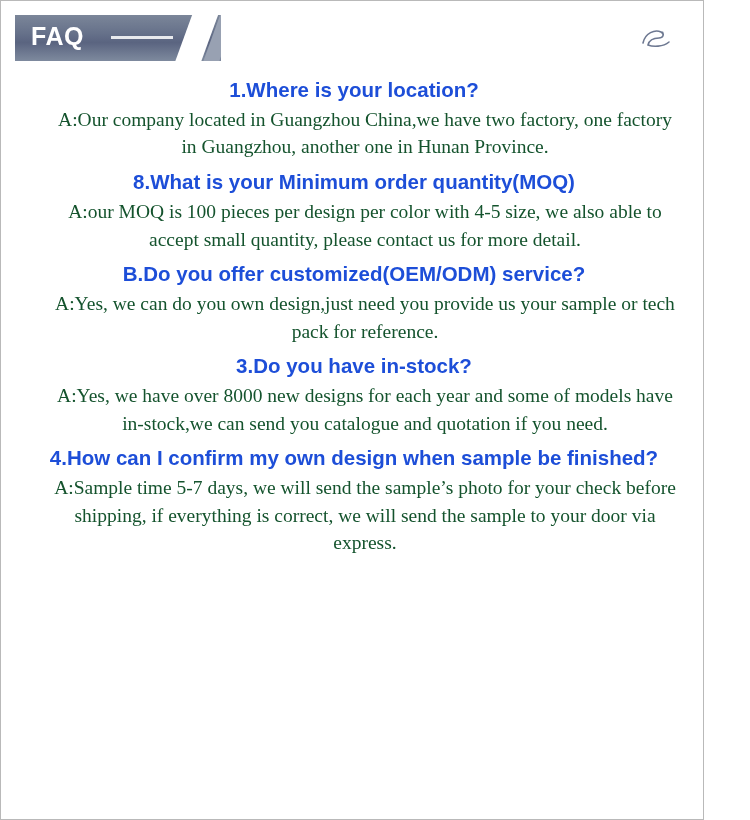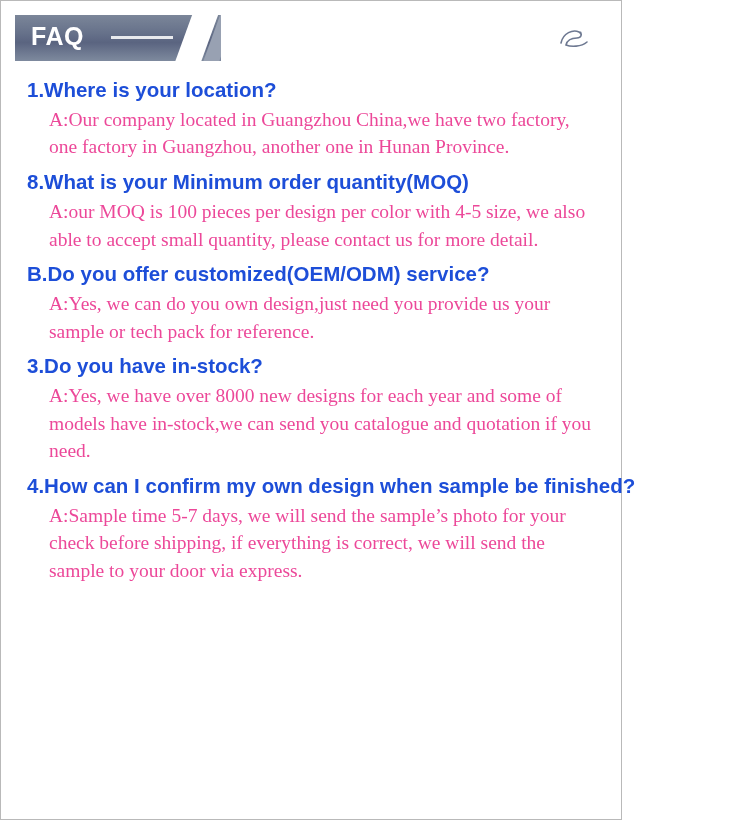--- a/index.html
+++ b/index.html
@@ -9,25 +9,26 @@
   body {
     width: 750px;
     height: 820px;
     background: #ffffff;
     font-family: "Liberation Serif", serif;
     color: #3a3a3a;
     overflow: hidden;
   }
   .page {
     position: relative;
-    width: 622px;
+    width: 704px;
     height: 820px;
     box-sizing: border-box;
     border: 1px solid #b9b9b9;
     background: #ffffff;
+    text-align: center;
   }
 
   
   .banner {
     position: relative;
     height: 46px;
     margin: 14px 14px 0 14px;
     background: linear-gradient(to bottom, #7b8699 0%, #66718a 40%, #5a6480 60%, #7e8a9e 100%);
     overflow: hidden;
   }
@@ -96,21 +97,21 @@
     font-size: 20.5px;
     font-weight: bold;
     color: #1d4ed8;
     line-height: 1.45;
     margin: 4px 0 1px 0;
     white-space: nowrap;
   }
   .faq-a {
     font-family: "Liberation Serif", serif;
     font-size: 19.5px;
-    color: #ec4899;
+    color: #14532d;
     line-height: 1.42;
     margin: 0 0 6px 0;
     text-indent: 0;
     padding-left: 22px;
   }
 </style>
 </head>
 <body>
 
 <div class="page">

